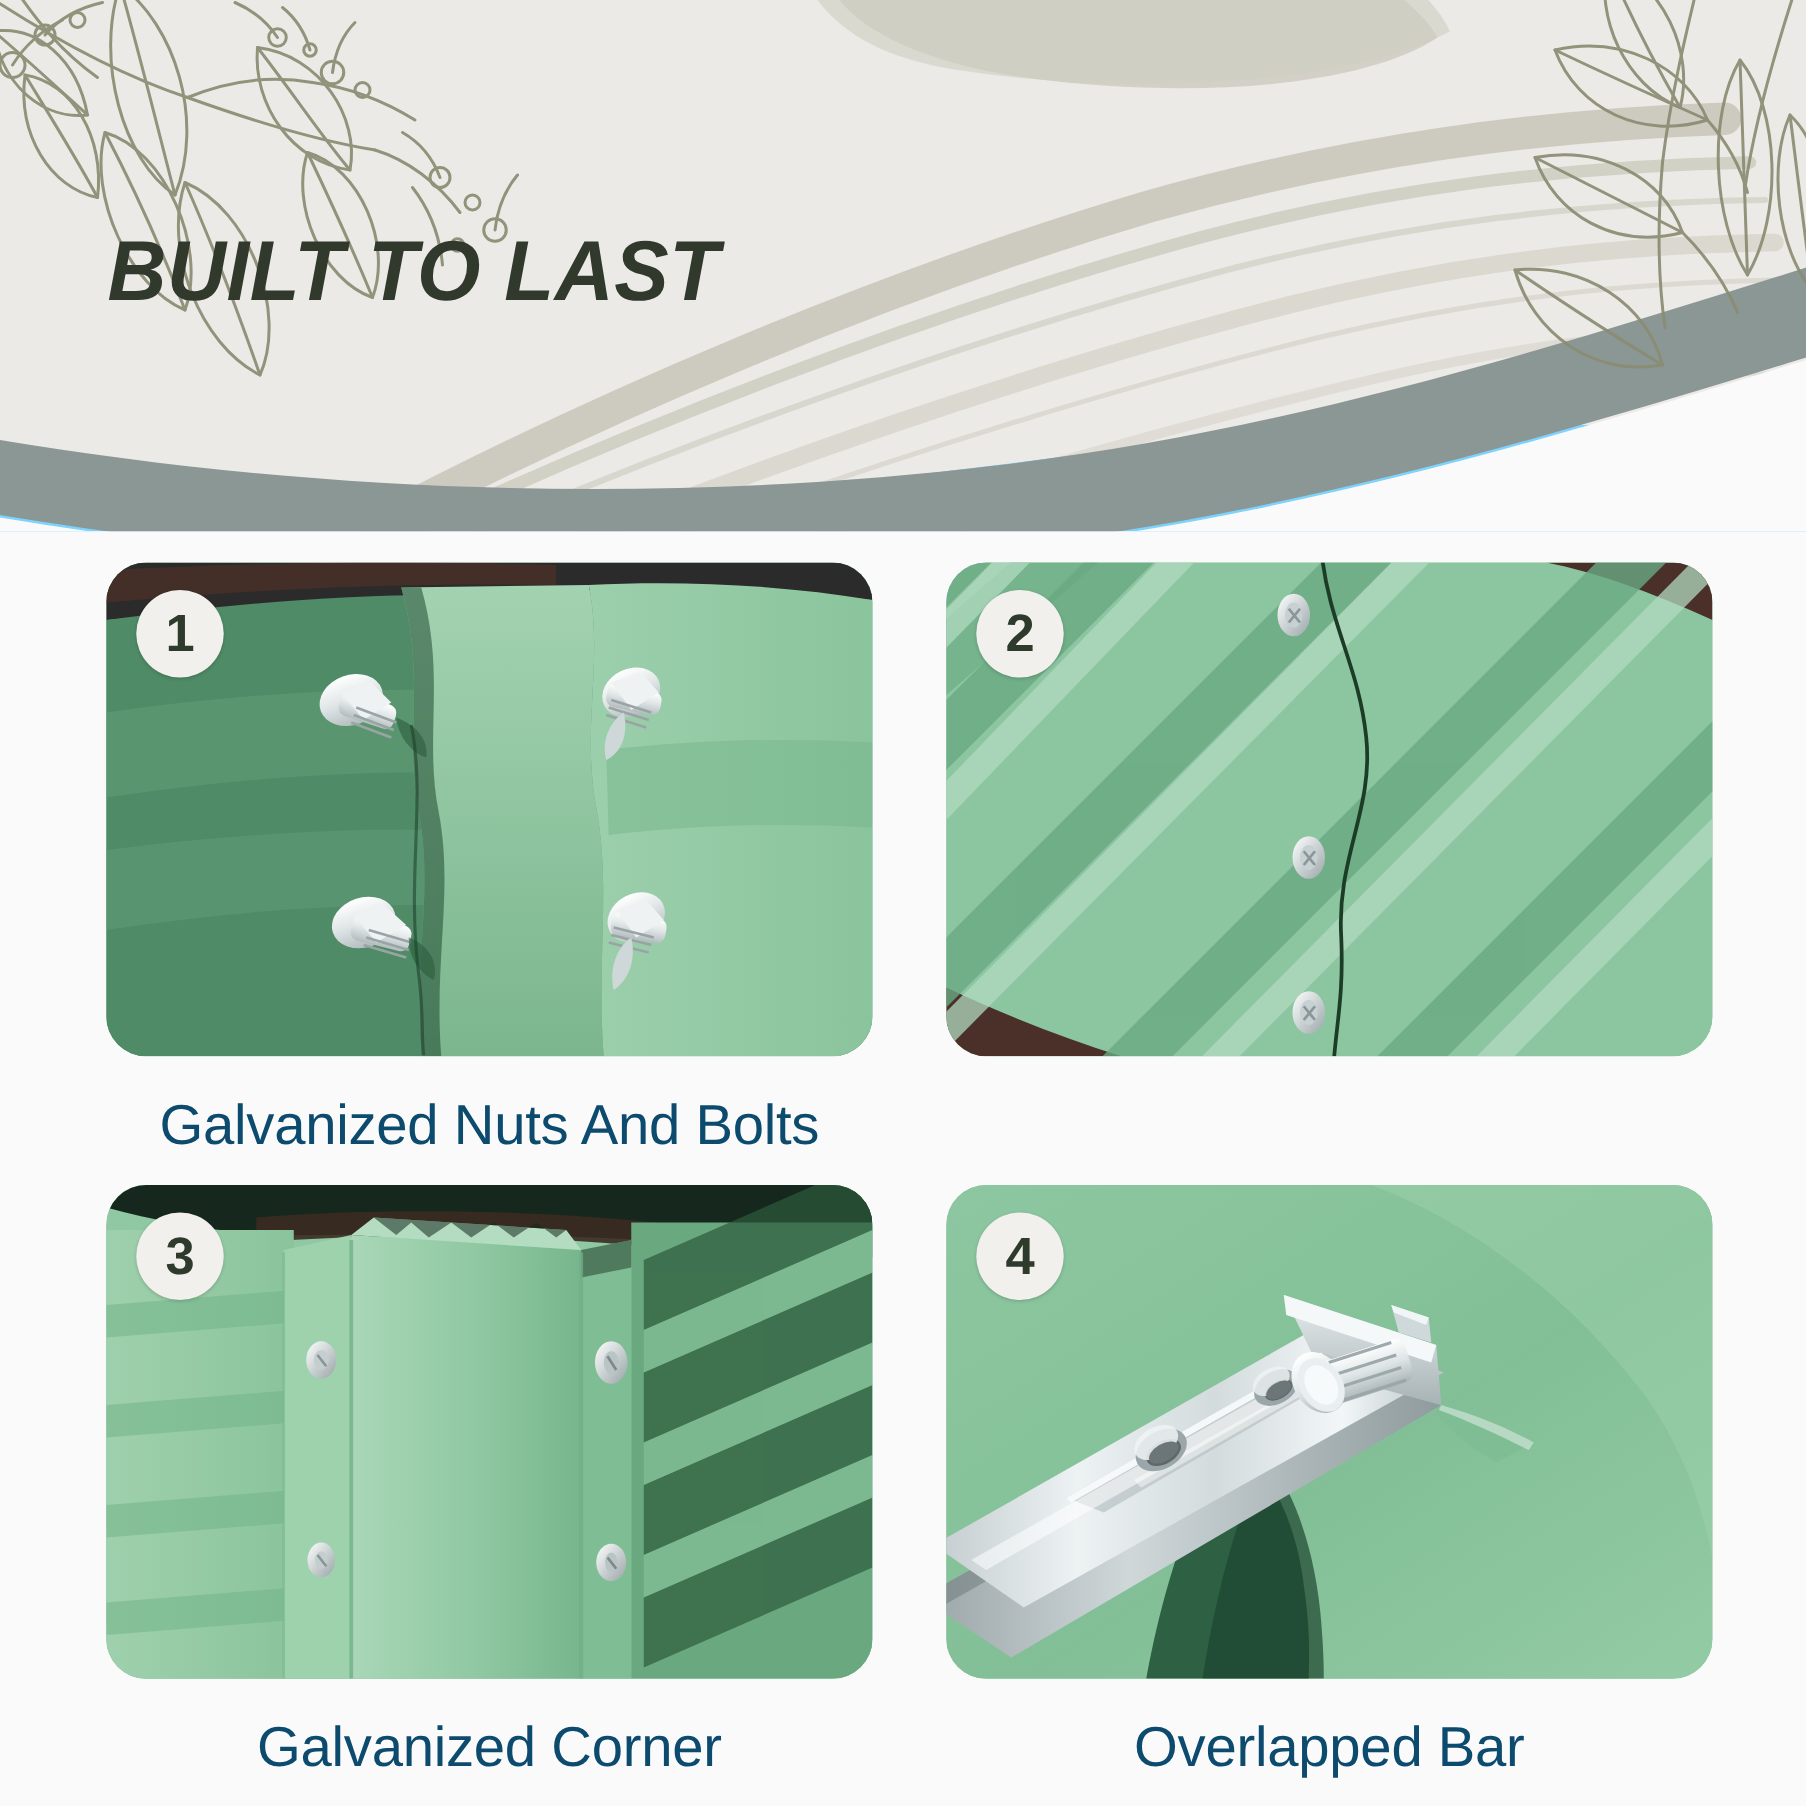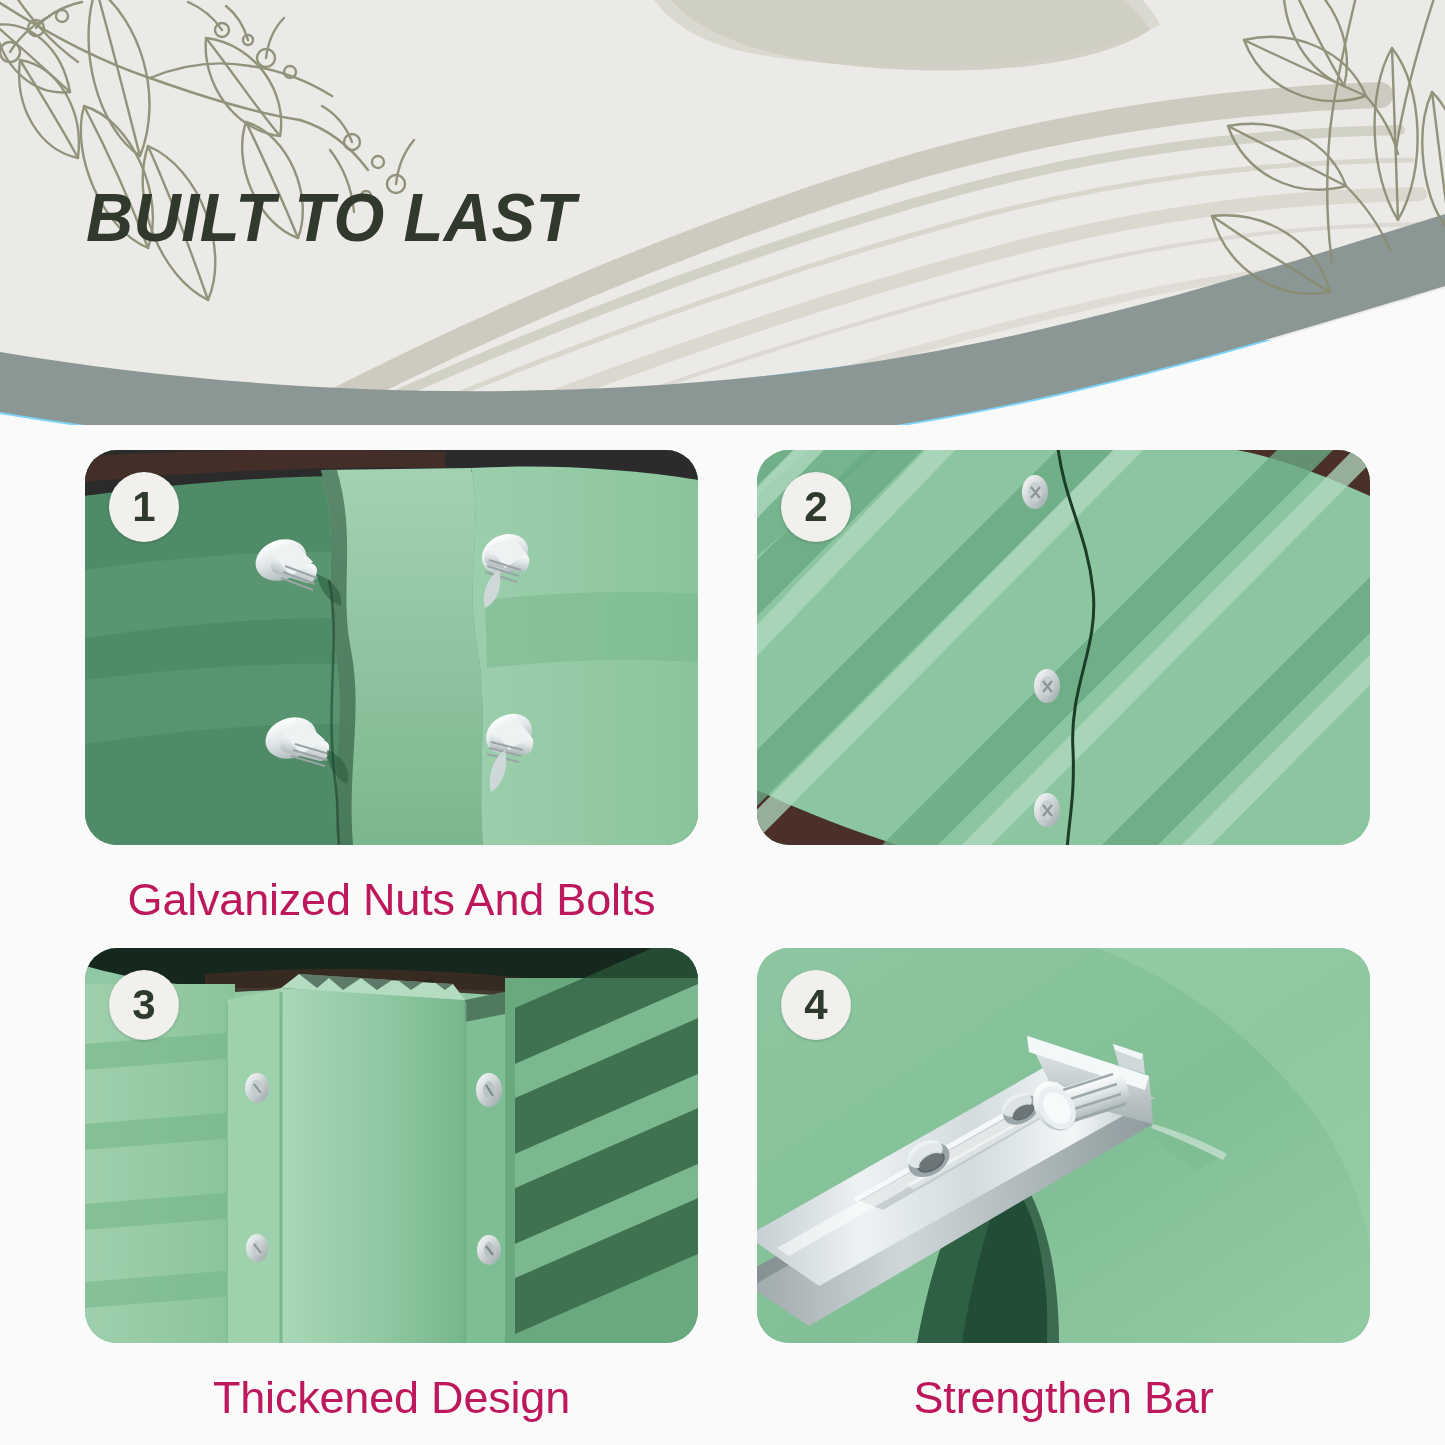--- a/index.html
+++ b/index.html
@@ -52,21 +52,21 @@
     width:70px;height:70px;border-radius:50%;
     background:#f2f0ec;
     display:flex;align-items:center;justify-content:center;
     font-size:42px;font-weight:bold;color:#2d3a2c;
     box-shadow:0 1px 3px rgba(0,0,0,.18);
     z-index:5;line-height:1;
   }
 
   .caption{
     margin-top:30px;width:613px;text-align:center;
-    font-size:45px;color:#be185d;line-height:1.1;
+    font-size:45px;color:#0c4a6e;line-height:1.1;
     letter-spacing:-0.2px;
     white-space:nowrap;
   }
 </style>
 </head>
 <body>
 
 <div class="page">
 
   <div class="header">
@@ -420,21 +420,21 @@
             </g>
             <g transform="translate(404,302)">
               <ellipse cx="0" cy="0" rx="12" ry="15" fill="url(#screwG3)"></ellipse>
               <ellipse cx="0" cy="0" rx="5" ry="8" fill="#b9c4c6"></ellipse>
               <path d="M-3,-4 L4,5" stroke="#7f898b" stroke-width="2.2"></path>
             </g>
           </g>
         </svg>
         <div class="badge">3</div>
       </div>
-      <div class="caption">Thickened Design</div>
+      <div class="caption">Galvanized Corner</div>
     </div>
 
     <div class="cell c3">
       <div class="photo">
         <svg viewBox="0 0 613 395" preserveAspectRatio="none">
           <defs>
             <linearGradient id="bgG4" x1="0" y1="0" x2="1" y2="1">
               <stop offset="0" stop-color="#8dc7a1"></stop>
                 <stop offset=".55" stop-color="#82bf96"></stop>
               <stop offset="1" stop-color="#93cba5"></stop>
@@ -512,17 +512,17 @@
           </g>
 
           <path d="M356,96 L386,106 L388,126 L362,118 Z" fill="#cfd8da"></path>
           <path d="M356,96 L386,106 L384,112 L358,102 Z" fill="#f0f5f6"></path>
 
           <path d="M396,176 C430,186 452,196 470,206 L440,222 C414,206 400,194 392,182 Z" fill="#7fbd94"></path>
           <path d="M396,176 C430,186 452,196 470,206 L466,212 C442,200 416,188 394,180 Z" fill="#cfe6d7" opacity=".7"></path>
         </svg>
         <div class="badge">4</div>
       </div>
-      <div class="caption">Strengthen Bar</div>
+      <div class="caption">Overlapped Bar</div>
     </div>
 
   </div>
 </div>
 
 </body></html>

